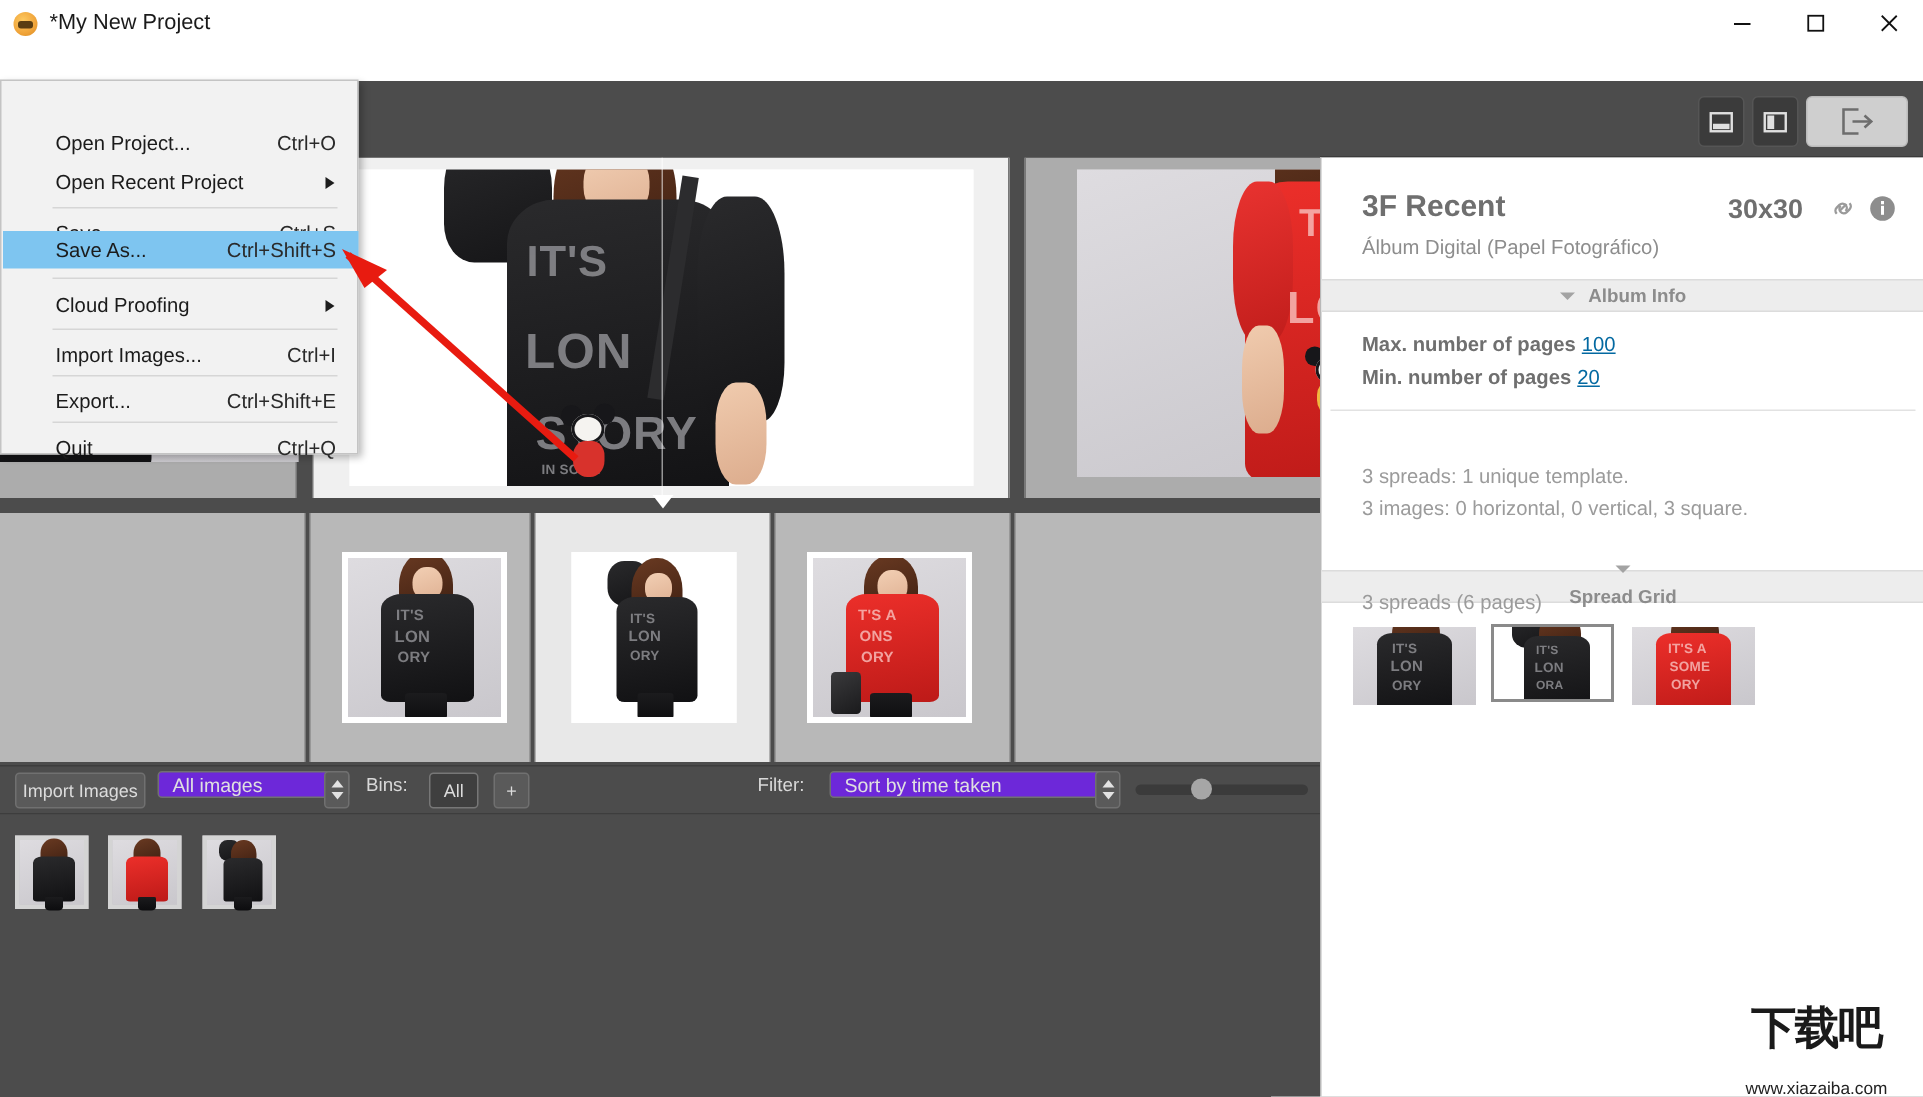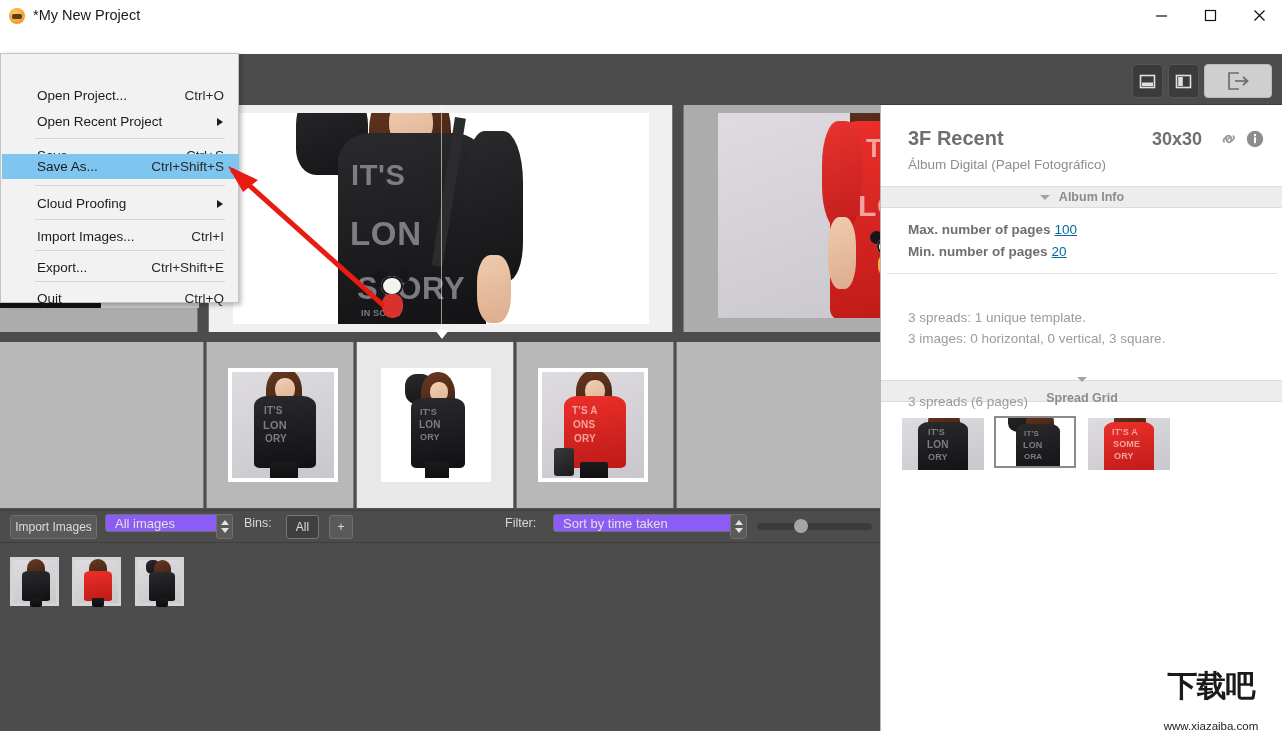--- a/index.html
+++ b/index.html
@@ -186,21 +186,21 @@
     position: absolute; top: 515px; height: 24px;
     background: #5a5a5a; border: 1px solid #707070; border-radius: 3px;
     color: #dcdcdc; font-size: 12px;
     display: flex; align-items: center; justify-content: center;
   }
   .bb-import { left: 10px; width: 87px; }
   .bb-all { left: 286px; width: 33px; background: #3f3f3f; border-color:#777; }
   .bb-plus { left: 329px; width: 24px; }
   .bb-select {
     position: absolute; top: 514px; height: 18px;
-    background: #8b5cf6; border: 1px solid #707070; border-radius: 3px;
+    background: #6d28d9; border: 1px solid #707070; border-radius: 3px;
     color: #e0e0e0; font-size: 13px;
     display: flex; align-items: center; padding-left: 9px;
   }
   .sel-images { left: 105px; width: 128px; }
   .sel-filter { left: 553px; width: 190px; }
   .spin {
     position: absolute; top: 514px; height: 25px; width: 17px;
     background: #5a5a5a; border: 1px solid #707070; border-radius: 3px;
     display: flex; flex-direction: column; align-items: center;
     justify-content: center; gap: 3px;

